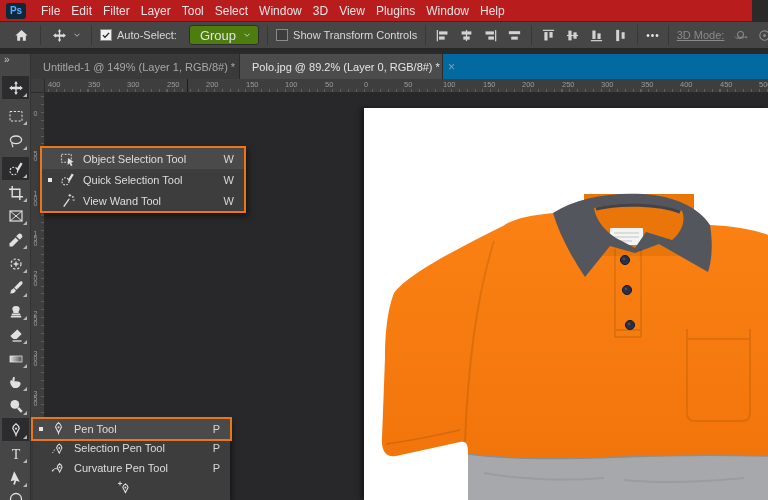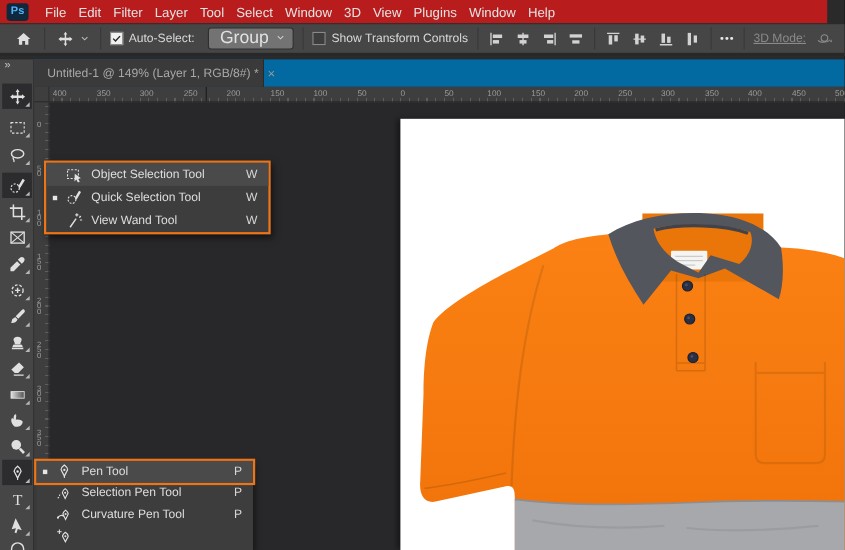--- a/index.html
+++ b/index.html
@@ -23,22 +23,22 @@
   .divider{width:1px;height:20px;background:#383838;margin:0 8px;flex:none;}
   .obtn{display:inline-flex;align-items:center;justify-content:center;flex:none;color:#dedede;}
   .obtn svg{display:block;}
   .home{margin-left:10px;width:22px;}
   .chev{width:12px;margin-left:2px;color:#bdbdbd;}
   .checkbox{width:12px;height:12px;flex:none;border:1px solid #8a8a8a;background:#f0f0f0;
             display:inline-flex;align-items:center;justify-content:center;color:#222;}
   .checkbox.unchecked{background:#3d3d3d;color:transparent;}
   .olabel{margin-left:5px;color:#d8d8d8;white-space:nowrap;}
   .olabel.dim,.icongroup.dim{color:#8a8a8a;text-decoration:underline;}
-  .groupbtn{margin-left:12px;height:20px;padding:0 6px 0 10px;background:#737373;border:1px solid #2f2f2f;
-            border-radius:3px;color:#e2e2e2;font-size:16px;display:inline-flex;align-items:center;gap:6px;
+  .groupbtn{margin-left:12px;height:20px;padding:0 6px 0 10px;background:#4d7c0f;border:1px solid #2f2f2f;
+            border-radius:3px;color:#e2e2e2;font-size:13px;display:inline-flex;align-items:center;gap:6px;
             font-family:"Liberation Sans",sans-serif;}
   .groupbtn .gchev{width:10px;color:#cfcfcf;}
   .icongroup{display:inline-flex;gap:7px;flex:none;align-items:center;}
   .icongroup .oicon{width:17px;height:17px;display:inline-flex;align-items:center;justify-content:center;color:#d2d2d2;}
   .icongroup.dim .oicon{color:#8a8a8a;}
   .ellipsis{letter-spacing:1px;color:#e8e8e8;font-size:10px;flex:none;}
 
   
   .toolbar{position:absolute;left:0;top:54px;width:31px;height:446px;background:#464646;
            border-right:1px solid #333;}
@@ -74,21 +74,21 @@
   .vruler .rlabel{position:absolute;left:1px;font-size:7px;color:#9c9c9c;
                   writing-mode:vertical-lr;text-orientation:upright;letter-spacing:-2px;}
   .rmarker{position:absolute;top:0;width:1px;height:14px;background:#1b1b1b;}
   .canvas{position:absolute;left:333px;top:29px;width:404px;height:392px;background:#ffffff;
           box-shadow:-3px 0 5px rgba(0,0,0,.45);}
   .canvas svg{display:block;}
 
   
   .flyout{position:absolute;background:#3d3d3d;box-shadow:2px 3px 6px rgba(0,0,0,.5);}
   .flyout.bordered{border:2px solid #ee7418;}
-  .frow{display:flex;align-items:center;padding:0 10px 0 6px;color:#dedede;font-size:11px;white-space:nowrap;}
+  .frow{display:flex;align-items:center;padding:0 10px 0 6px;color:#dedede;font-size:11px;white-space:nowrap;justify-content:center;}
   .frow.hl{background:#4a4a4a;}
   .frow.orange-box{outline:2px solid #ee7418;background:#4a4a4a;}
   .frow .bullet{width:4px;height:4px;background:#e6e6e6;margin-right:6px;flex:none;visibility:hidden;}
   .frow.current .bullet{visibility:visible;}
   .frow .ficon{width:18px;height:16px;margin-right:7px;flex:none;display:flex;align-items:center;
                justify-content:center;color:#e2e2e2;}
   .frow .flabel{flex:1;}
   .frow .fsc{margin-left:14px;color:#d6d6d6;}
   #flyout-selection .frow{height:21px;}
   #flyout-pen .frow{height:19.5px;}
@@ -340,20 +340,24 @@
           <svg width="16" height="16" viewBox="0 0 16 16">
             <circle cx="8" cy="8" r="5.5" fill="none" stroke="currentColor" stroke-width="1.3"></circle>
           </svg>
         </div>
       </div>
   </div>
 
   <div class="tabbar">
     <div class="tab inactive">
       <span>Untitled-1 @ 149% (Layer 1, RGB/8#) *</span>
+      <span class="close">×</span>
+    </div>
+    <div class="tab active">
+      <span>Polo.jpg @ 89.2% (Layer 0, RGB/8#) *</span>
       <span class="close">×</span>
     </div>
   </div>
 
   <div class="docarea">
     <div class="rcorner"></div>
     <div class="hruler" id="hruler">
         <span class="rlabel" style="left: 3px;">400</span>
         <span class="rlabel" style="left: 43px;">350</span>
         <span class="rlabel" style="left: 82px;">300</span>

